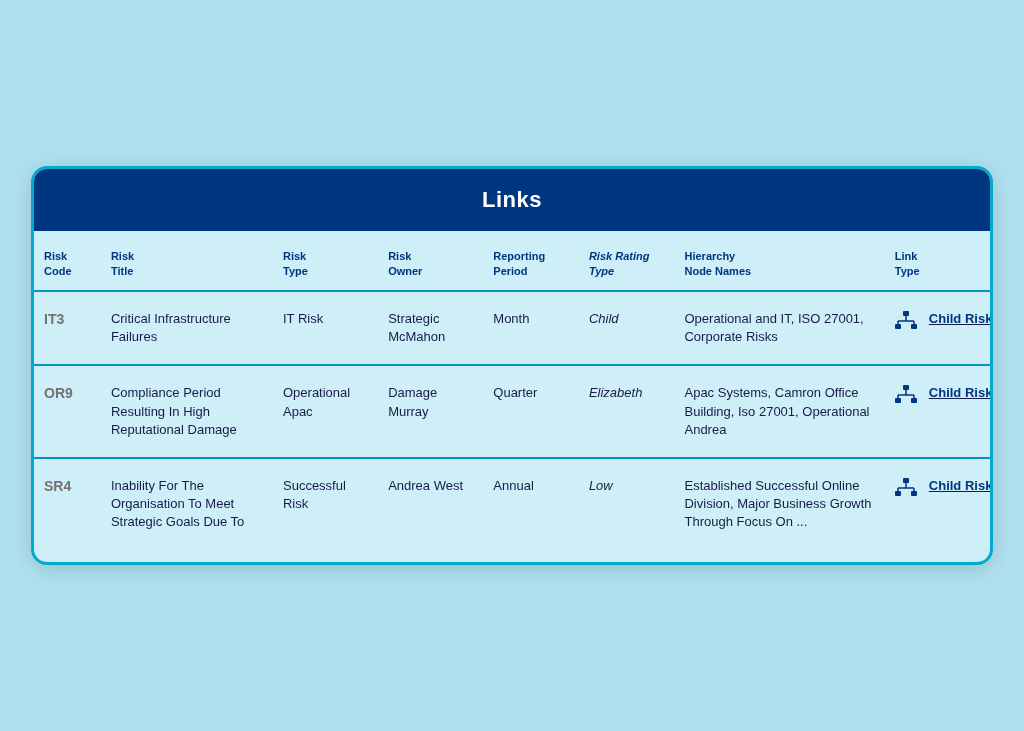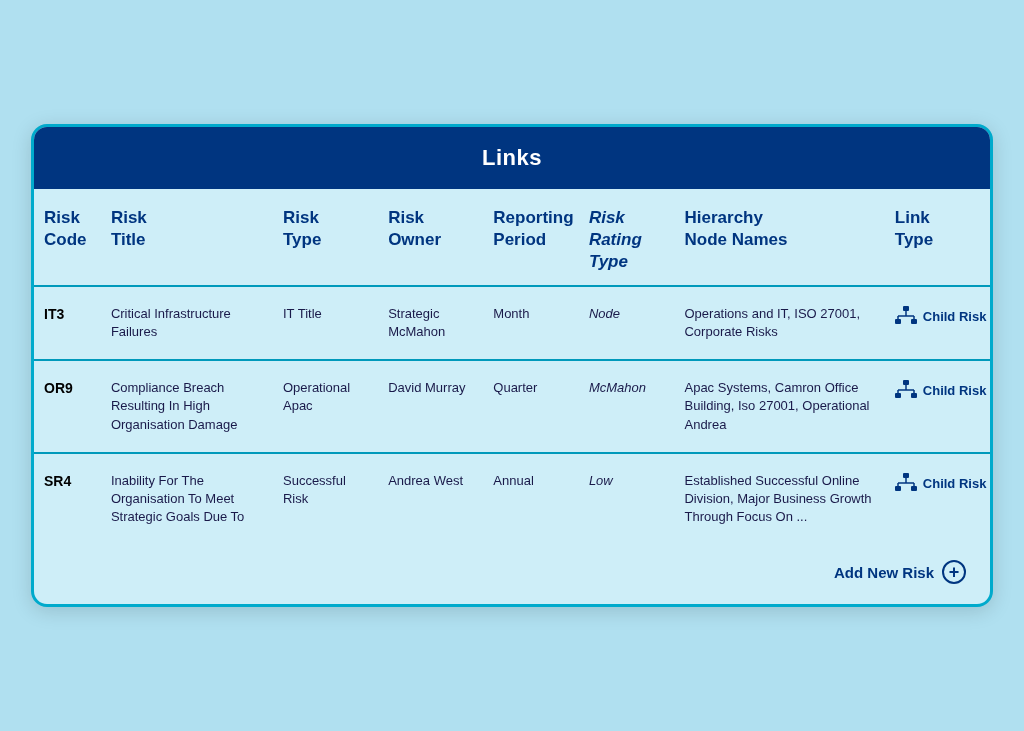--- a/index.html
+++ b/index.html
@@ -41,21 +41,21 @@
       border-collapse: collapse;
       table-layout: fixed;
     }
 
     thead tr {
       background: #ceeef8;
     }
 
     thead th {
       color: #003580;
-      font-size: 17px;
+      font-size: 11px;
       font-weight: bold;
       padding: 18px 10px 12px 10px;
       text-align: left;
       vertical-align: top;
       line-height: 1.3;
     }
 
     tbody tr {
       border-top: 2px solid #0099bb;
     }
@@ -63,30 +63,31 @@
     tbody td {
       padding: 18px 10px;
       font-size: 13px;
       color: #1a1a4a;
       vertical-align: top;
       line-height: 1.4;
     }
 
     td.risk-code {
       font-weight: bold;
-      color: #000000;
+      color: #737373;
       font-size: 14px;
       margin-left: 32px;
     }
 
     .link-type-cell {
       display: flex;
-      align-items: flex-end;
-      gap: 6px;
+      align-items: flex-start;
+      gap: 12px;
       padding-top: 0;
+      text-decoration: underline;
     }
 
     .hierarchy-icon {
       display: inline-block;
       width: 22px;
       height: 20px;
       flex-shrink: 0;
       margin-top: 1px;
     }
 
@@ -160,25 +161,25 @@
           <th class="col-period">Reporting<br>Period</th>
           <th class="col-rating">Risk Rating<br>Type</th>
           <th class="col-hier">Hierarchy<br>Node Names</th>
           <th class="col-link">Link<br>Type</th>
         </tr>
       </thead>
       <tbody id="table-body">
       <tr>
       <td class="risk-code col-code">IT3</td>
       <td class="col-title">Critical Infrastructure Failures</td>
-      <td class="col-type">IT Title</td>
+      <td class="col-type">IT Risk</td>
       <td class="col-owner">Strategic McMahon</td>
       <td class="col-period">Month</td>
-      <td class="col-rating">Node</td>
-      <td class="col-hier">Operations and IT, ISO 27001, Corporate Risks</td>
+      <td class="col-rating">Child</td>
+      <td class="col-hier">Operational and IT, ISO 27001, Corporate Risks</td>
       <td class="col-link">
         <div class="link-type-cell">
           <span class="hierarchy-icon">
             <svg viewBox="0 0 22 20" fill="none" xmlns="http://www.w3.org/2000/svg">
 
               <rect x="8" y="0" width="6" height="5" rx="1" fill="#003580"></rect>
 
               <rect x="0" y="13" width="6" height="5" rx="1" fill="#003580"></rect>
 
               <rect x="16" y="13" width="6" height="5" rx="1" fill="#003580"></rect>
@@ -188,25 +189,25 @@
               <line x1="3" y1="10" x2="3" y2="13" stroke="#003580" stroke-width="1.5"></line>
               <line x1="19" y1="10" x2="19" y2="13" stroke="#003580" stroke-width="1.5"></line>
             </svg>
           </span>
           <span class="link-type-label">Child Risk</span>
         </div>
       </td>
     </tr>
           <tr>
       <td class="risk-code col-code">OR9</td>
-      <td class="col-title">Compliance Breach Resulting In High Organisation Damage</td>
+      <td class="col-title">Compliance Period Resulting In High Reputational Damage</td>
       <td class="col-type">Operational Apac</td>
-      <td class="col-owner">David Murray</td>
+      <td class="col-owner">Damage Murray</td>
       <td class="col-period">Quarter</td>
-      <td class="col-rating">McMahon</td>
+      <td class="col-rating">Elizabeth</td>
       <td class="col-hier">Apac Systems, Camron Office Building, Iso 27001, Operational Andrea</td>
       <td class="col-link">
         <div class="link-type-cell">
           <span class="hierarchy-icon">
             <svg viewBox="0 0 22 20" fill="none" xmlns="http://www.w3.org/2000/svg">
 
               <rect x="8" y="0" width="6" height="5" rx="1" fill="#003580"></rect>
 
               <rect x="0" y="13" width="6" height="5" rx="1" fill="#003580"></rect>
 
@@ -247,20 +248,14 @@
               <line x1="19" y1="10" x2="19" y2="13" stroke="#003580" stroke-width="1.5"></line>
             </svg>
           </span>
           <span class="link-type-label">Child Risk</span>
         </div>
       </td>
     </tr>
         </tbody>
     </table>
 
-    <div class="footer-row">
-      <button class="add-new-risk">
-        <span>Add New Risk</span>
-        <span class="add-icon">+</span>
-      </button>
-    </div>
   </div>
 </div>
 
 </body></html>

